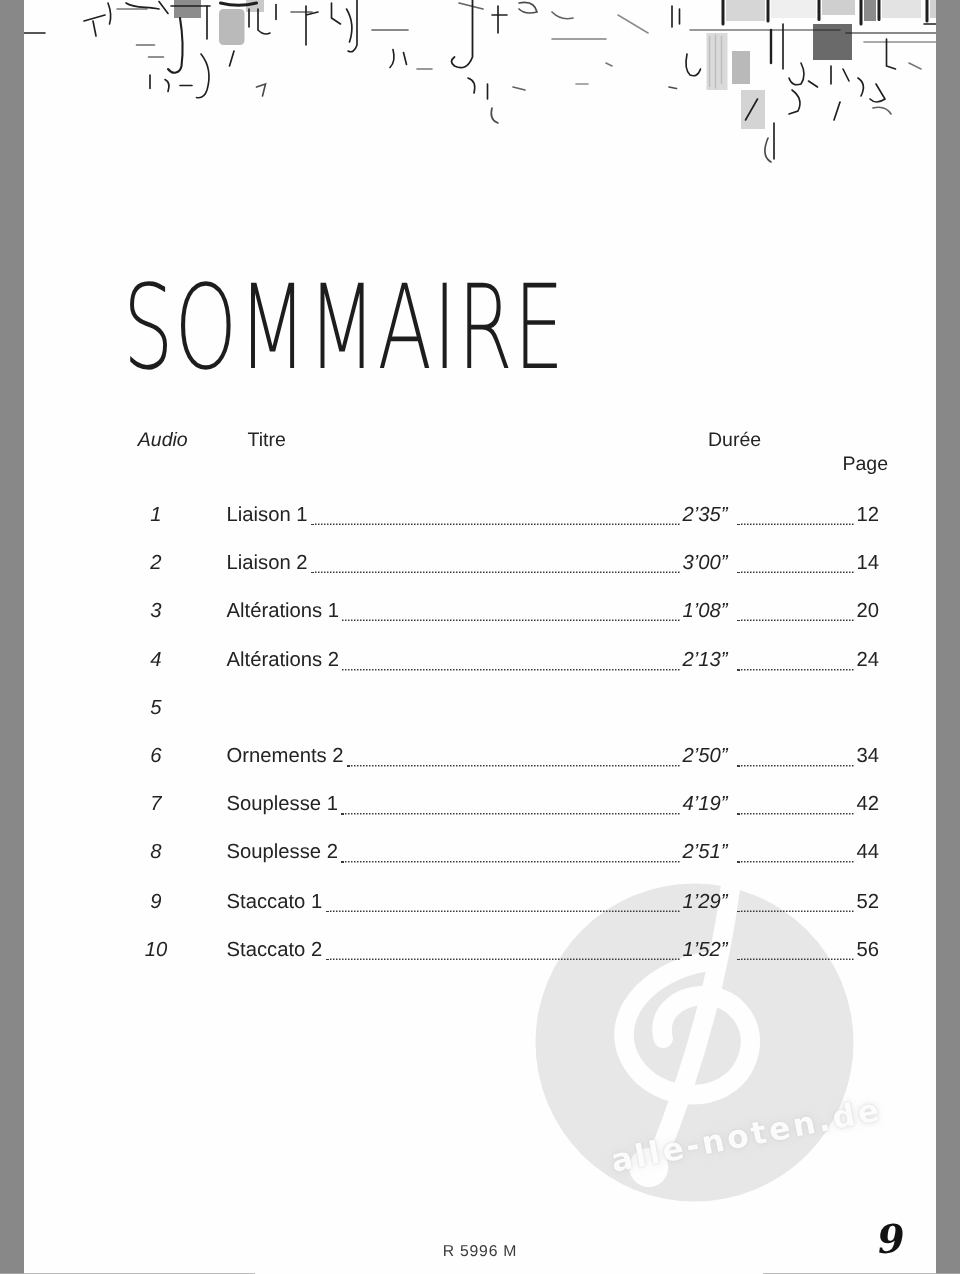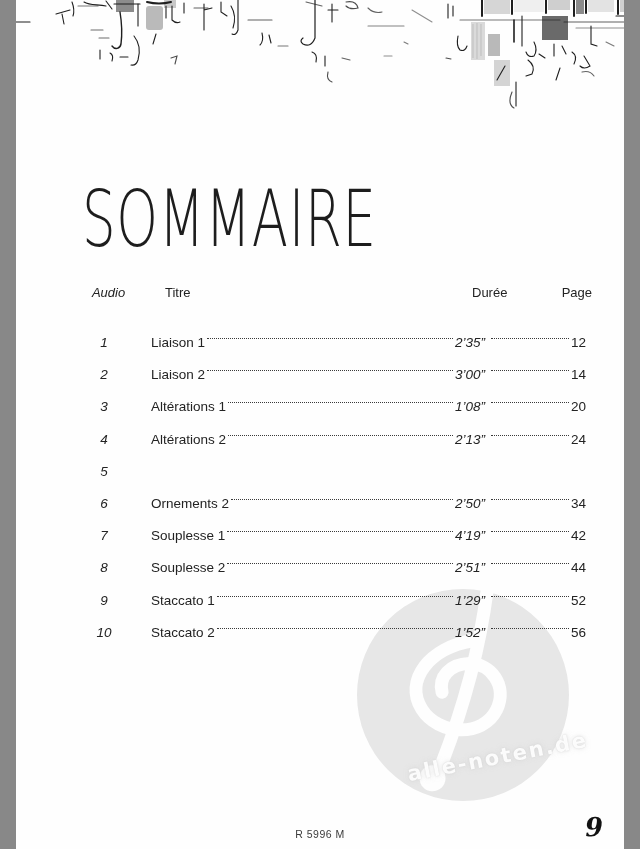--- a/index.html
+++ b/index.html
@@ -27,24 +27,24 @@
     text-shadow:0 0 1px rgba(205,205,205,.95),0 0 5px rgba(205,205,205,.6);
     transform:rotate(-11deg);
   }
   
   .toc{position:absolute;left:58px;top:285px;width:512px;z-index:2;font-size:13.5px;}
   .c-audio{flex:0 0 60px;text-align:center;font-style:italic;}
   .thead{display:flex;align-items:baseline;height:16px;font-size:13px;}
   .thead .c-audio{padding-left:9px;box-sizing:border-box;}
   .thead .c-line{flex:1 1 auto;margin-left:31px;position:relative;height:16px;}
   .h-duree{position:absolute;left:307px;top:0;}
-  .h-page{position:absolute;right:-6px;top:0;}
+  .h-page{position:absolute;right:-6px;top:16px;}
   .rows{margin-top:26px;}
   .row{display:flex;align-items:baseline;height:32.2px;padding-top:8px;box-sizing:border-box;}
-  .row .c-line{flex:1 1 auto;margin-left:17px;display:flex;align-items:flex-start;min-width:0;}
+  .row .c-line{flex:1 1 auto;margin-left:17px;display:flex;align-items:flex-end;min-width:0;}
   .c-title{white-space:nowrap;}
   .dots{height:3px;border-bottom:1.8px dotted #3a3a3a;flex:1 1 auto;margin:0 2px;}
   .dots2{flex:0 0 78px;}
   .c-duree{flex:0 0 34px;white-space:nowrap;font-style:italic;}
   .c-page{flex:0 0 auto;min-width:15px;text-align:right;}
   
   .plate{
     position:absolute;left:0;right:0;top:828px;text-align:center;
     font-size:10.5px;letter-spacing:.5px;color:#3c3c3c;z-index:2;
   }

